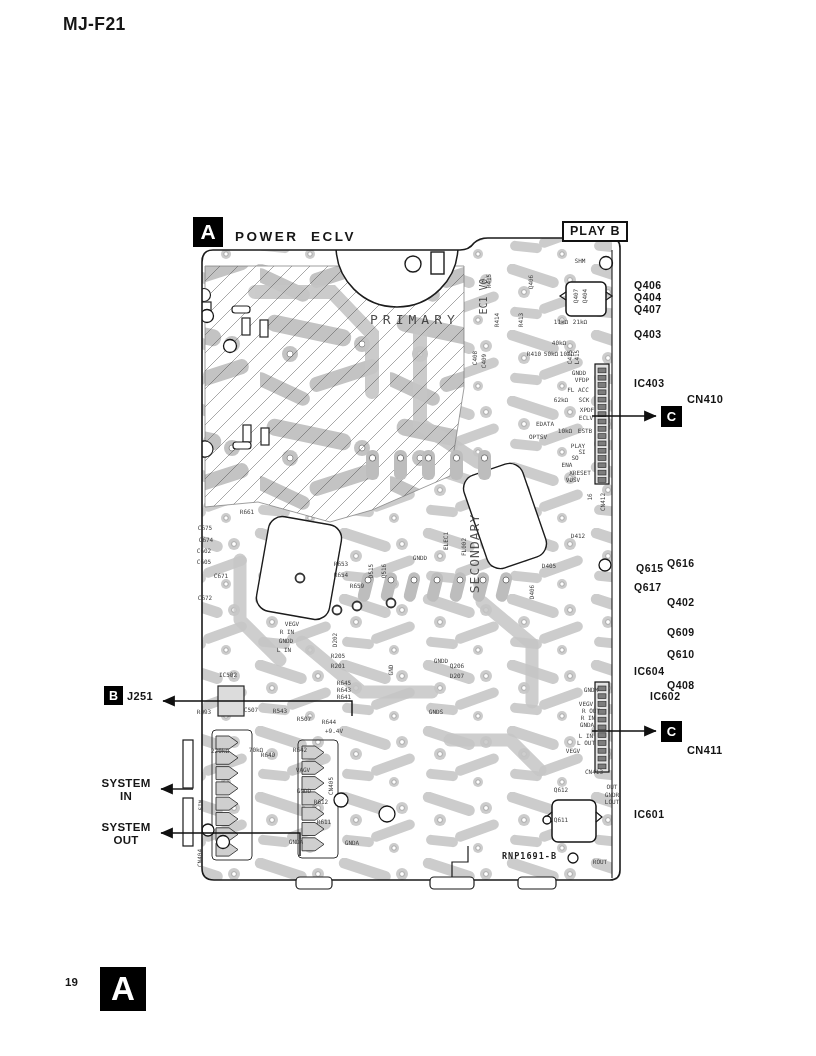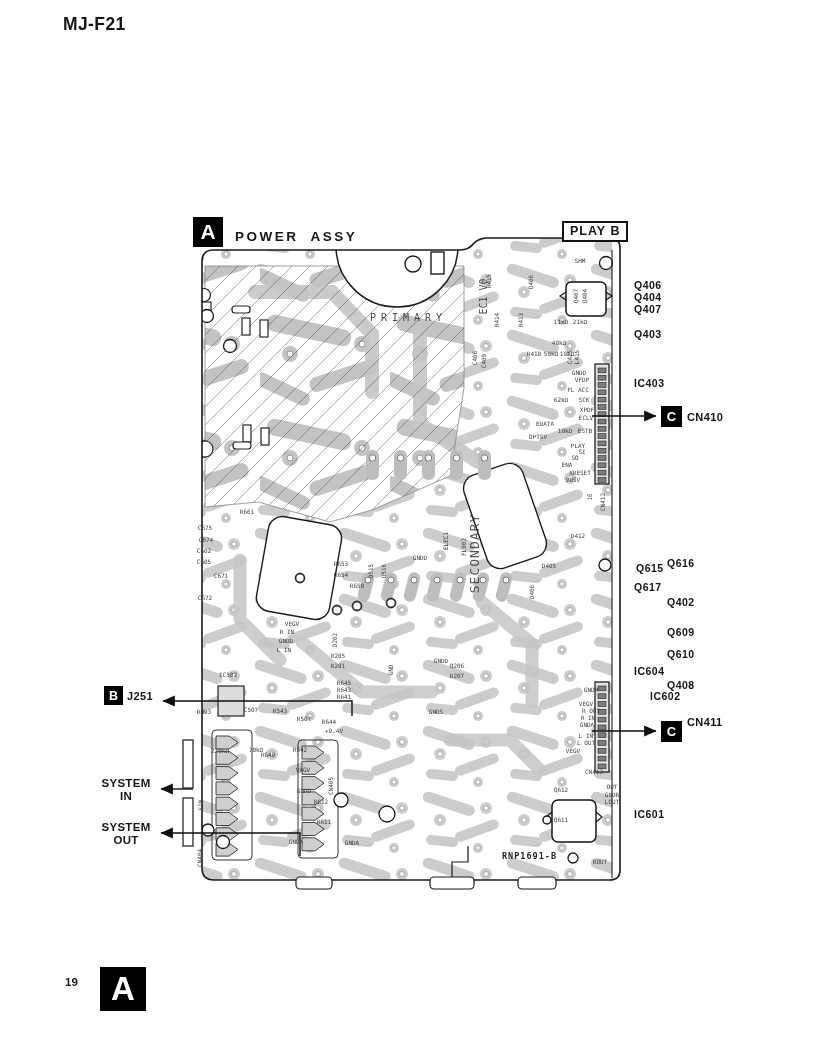--- a/index.html
+++ b/index.html
@@ -248,46 +248,46 @@
     <path d="M592,731 L656,731" marker-end="url(#arr)"></path>
     <path d="M352,716 L352,701 L163,701" marker-end="url(#arr)"></path>
     <path d="M193,789 L161,789" marker-end="url(#arr)"></path>
     <path d="M300,856 L300,833 L161,833" marker-end="url(#arr)"></path>
   </g>
 </svg>
 
 <div class="page-title">MJ-F21</div>
 
 <div class="badge" style="left:193px;top:217px;width:30px;height:30px;font-size:21px;">A</div>
-<div class="assy-title">POWER  ASSY</div>
+<div class="assy-title">POWER  ECLV</div>
 <div class="sideb">PLAY B</div>
 
-<div class="board-text" style="left:370px;top:312px;font-size:10px;letter-spacing:5px;opacity:.85;">PRIMARY</div>
+<div class="board-text" style="left:370px;top:312px;font-size:13px;letter-spacing:5px;opacity:.85;">PRIMARY</div>
 <div class="board-text rot" style="left:418px;top:546px;width:112px;text-align:center;font-size:13px;letter-spacing:1px;transform:rotate(-90deg);opacity:.8;">SECONDARY</div>
 <div class="board-text rot" style="left:453px;top:291px;width:60px;text-align:center;font-size:10px;transform:rotate(-90deg);opacity:.85;">EC1 V0</div>
 <div class="code">RNP1691-B</div>
 
 <div class="callout" style="left:634px;top:279px;">Q406</div>
 <div class="callout" style="left:634px;top:291px;">Q404</div>
 <div class="callout" style="left:634px;top:303px;">Q407</div>
 <div class="callout" style="left:634px;top:328px;">Q403</div>
 <div class="callout" style="left:634px;top:377px;">IC403</div>
 <div class="badge" style="left:661px;top:406px;width:21px;height:21px;font-size:13px;">C</div>
-<div class="co2" style="left:687px;top:411px;">CN410</div>
+<div class="co2" style="left:687px;top:393px;">CN410</div>
 <div class="callout" style="left:636px;top:562px;">Q615</div>
 <div class="callout" style="left:667px;top:557px;">Q616</div>
 <div class="callout" style="left:634px;top:581px;">Q617</div>
 <div class="callout" style="left:667px;top:596px;">Q402</div>
 <div class="callout" style="left:667px;top:626px;">Q609</div>
 <div class="callout" style="left:667px;top:648px;">Q610</div>
 <div class="callout" style="left:634px;top:665px;">IC604</div>
 <div class="callout" style="left:667px;top:679px;">Q408</div>
 <div class="callout" style="left:650px;top:690px;">IC602</div>
 <div class="badge" style="left:661px;top:721px;width:21px;height:21px;font-size:13px;">C</div>
-<div class="co2" style="left:687px;top:716px;">CN411</div>
+<div class="co2" style="left:687px;top:744px;">CN411</div>
 <div class="callout" style="left:634px;top:808px;">IC601</div>
 
 <div class="badge" style="left:104px;top:686px;width:19px;height:19px;font-size:12.5px;">B</div>
 <div class="co2" style="left:127px;top:690px;">J251</div>
 <div class="sys" style="left:95px;top:777px;"><span>SYSTEM</span><br><span>IN</span></div>
 <div class="sys" style="left:95px;top:821px;"><span>SYSTEM</span><br><span>OUT</span></div>
 
 <div>
     <span class="bl" style="left: 580px; top: 261px; transform: translate(-50%, -50%);">SHM</span>
     <span class="bl" style="left: 531px; top: 282px; transform: translate(-50%, -50%) rotate(-90deg);">Q406</span>

